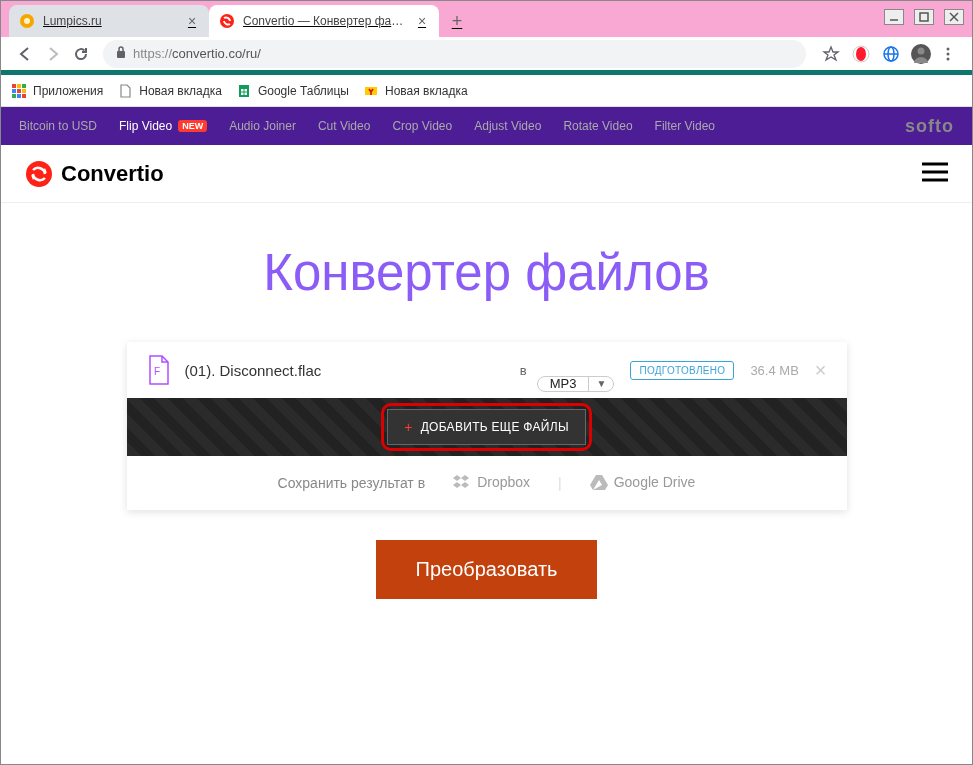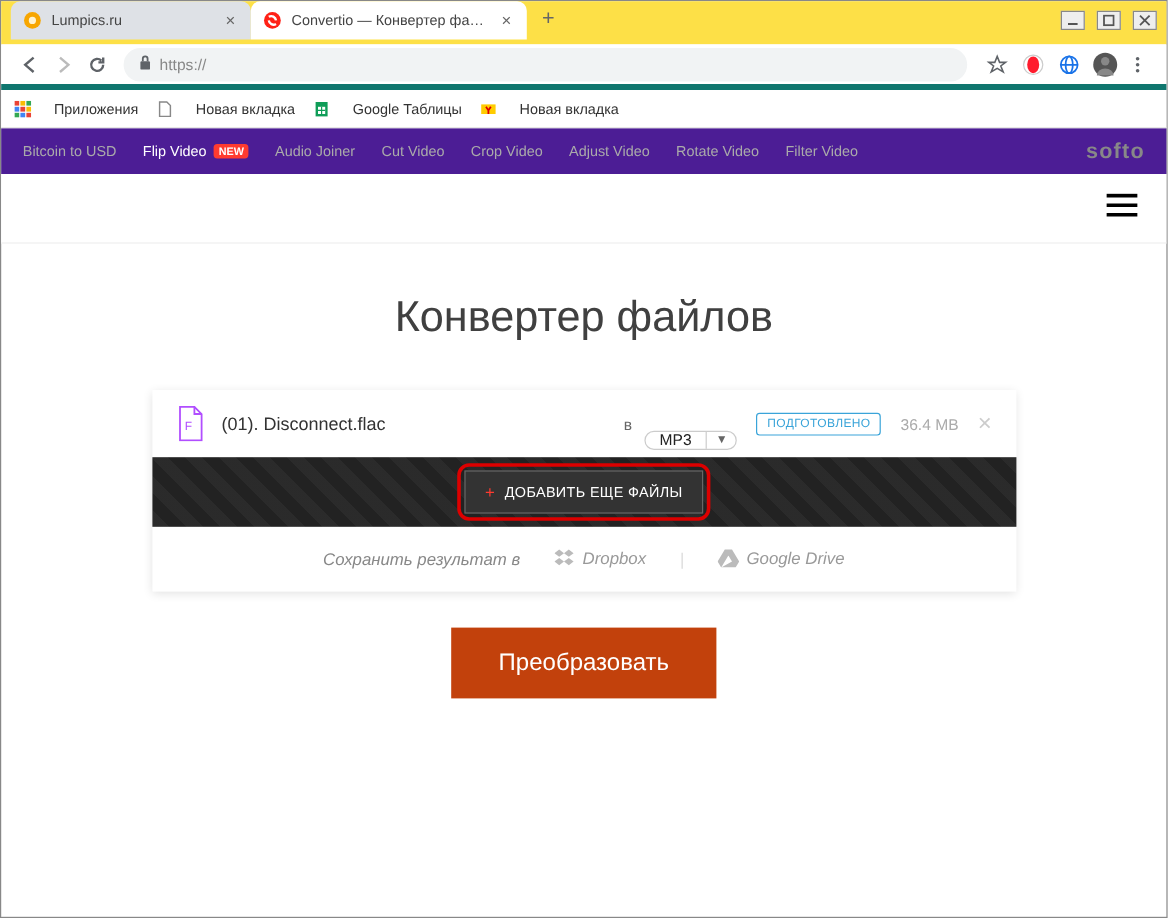--- a/index.html
+++ b/index.html
@@ -1,64 +1,64 @@
 <!DOCTYPE html>
 <html><head>
 <meta charset="utf-8">
 <style>
 * { margin: 0; padding: 0; box-sizing: border-box; font-family: Arial, sans-serif; }
 body { background: #fff; width: 973px; height: 765px; position: relative; }
 .window-frame { width: 973px; height: 765px; border: 1px solid #888; background: #fff; position: relative; }
 .window-controls { position: absolute; right: 8px; top: 8px; display: flex; gap: 10px; z-index: 10; }
 .wc-btn { width: 20px; height: 16px; border: 1px solid #888; background: #eee; display: flex; align-items: center; justify-content: center; font-size: 10px; color: #555; cursor: pointer; }
-.tab-strip { height: 36px; background: #fde047; display: flex; align-items: flex-start; padding-left: 8px; }
+.tab-strip { height: 36px; background: #f9a8d4; display: flex; align-items: flex-end; padding-left: 8px; text-decoration: underline; }
 .tab { height: 32px; min-width: 200px; max-width: 230px; background: #dee1e6; border-radius: 8px 8px 0 0; display: flex; align-items: center; padding: 0 10px; font-size: 12px; color: #444; cursor: pointer; position: relative; }
 .tab.active { background: #fff; }
 .tab-favicon { width: 16px; height: 16px; margin-right: 8px; flex-shrink: 0; }
 .tab-title { flex: 1; white-space: nowrap; overflow: hidden; text-overflow: ellipsis; }
 .tab-close { width: 14px; height: 14px; display: flex; align-items: center; justify-content: center; color: #666; font-size: 14px; margin-left: 6px; }
 .new-tab { width: 28px; height: 28px; display: flex; align-items: center; justify-content: center; color: #666; font-size: 18px; cursor: pointer; margin-left: 4px; margin-bottom: 2px; }
 .addr-bar { height: 38px; background: #fff; display: flex; align-items: center; padding: 0 10px; border-bottom: 5px solid #0f766e; }
 .nav-btn { width: 28px; height: 28px; display: flex; align-items: center; justify-content: center; color: #5f6368; cursor: pointer; border-radius: 50%; }
 .nav-btn.disabled { color: #bbb; }
 .url-box { flex: 1; height: 28px; background: #f1f3f4; border-radius: 14px; display: flex; align-items: center; padding: 0 12px; margin: 0 8px; font-size: 13px; color: #555; }
 .lock-icon { margin-right: 6px; color: #5f6368; }
 .url-text { flex: 1; }
 .ext-btn { width: 26px; height: 26px; display: flex; align-items: center; justify-content: center; border-radius: 50%; margin-left: 4px; cursor: pointer; }
 .bookmarks-bar { height: 32px; background: #fff; display: flex; align-items: center; padding: 0 10px; gap: 14px; border-bottom: 1px solid #e0e0e0; font-size: 12px; color: #333; }
-.bm-item { display: flex; align-items: center; gap: 18px; cursor: pointer; }
+.bm-item { display: flex; align-items: center; gap: 6px; cursor: pointer; }
 .bm-icon { width: 16px; height: 16px; display: flex; align-items: center; justify-content: center; }
 .promo-bar { height: 38px; background: #4c1d95; display: flex; align-items: center; padding: 0 18px; gap: 22px; font-size: 12px; color: #aaa; }
 .promo-link { cursor: pointer; display: flex; align-items: center; gap: 6px; }
 .promo-link.white { color: #fff; justify-content: center; }
 .new-badge { background: #ff3b30; color: #fff; font-size: 9px; padding: 1px 4px; border-radius: 3px; font-weight: bold; }
 .softo { margin-left: auto; color: #888; font-size: 18px; font-weight: bold; letter-spacing: 1px; }
 .site-header { height: 58px; background: #fff; display: flex; align-items: center; padding: 0 24px; border-bottom: 1px solid #eee; }
 .logo { display: flex; align-items: center; gap: 8px; }
 .logo-icon { width: 28px; height: 28px; }
 .logo-text { font-size: 22px; font-weight: 800; color: #000; }
 .hamburger { margin-left: auto; cursor: pointer; }
 .content { text-align: center; padding-top: 40px; }
-.page-title { font-size: 36px; font-weight: 400; color: #404040; margin-bottom: 40px; }
+.page-title { font-size: 51px; font-weight: 400; color: #8b5cf6; margin-bottom: 40px; }
 .file-card { width: 720px; margin: 0 auto; background: #fff; box-shadow: 0 2px 8px rgba(0,0,0,0.12); text-align: left; }
 .file-row { height: 56px; display: flex; align-items: center; padding: 0 20px; }
 .file-icon { width: 24px; height: 30px; margin-right: 14px; }
 .file-name { flex: 1; font-size: 15px; color: #333; }
 .to-label { font-size: 13px; color: #666; margin: 0 10px; }
 .format-select { display: flex; border: 1px solid #ccc; border-radius: 13px; height: 16px; margin-top: 27px; }
 .format-val { padding: 0 12px; display: flex; align-items: center; font-size: 13px; color: #222; border-right: 1px solid #ccc; }
 .format-caret { width: 24px; display: flex; align-items: center; justify-content: center; font-size: 10px; color: #666; cursor: pointer; }
 .status-badge { border: 1px solid #3aa4d9; color: #3aa4d9; font-size: 10px; padding: 3px 8px; border-radius: 3px; margin-left: 16px; letter-spacing: 0.3px; }
 .file-size { font-size: 13px; color: #aaa; margin-left: 16px; }
 .file-remove { color: #ccc; font-size: 20px; margin-left: 16px; cursor: pointer; }
 .add-more-row { height: 58px; background-color: #222; background-image: repeating-linear-gradient(45deg, rgba(255,255,255,0.04) 0 10px, transparent 10px 20px); display: flex; align-items: center; justify-content: center; position: relative; }
 .add-more-highlight { position: absolute; border: 3px solid #d00; border-radius: 10px; padding: 3px; }
 .add-more-btn { border: 1px solid #666; background: #333; color: #fff; font-size: 12px; padding: 9px 16px; display: flex; align-items: center; gap: 8px; cursor: pointer; letter-spacing: 0.3px; }
 .add-plus { color: #ff3b30; font-size: 14px; }
-.save-row { height: 54px; display: flex; align-items: center; justify-content: center; gap: 28px; font-size: 14px; color: #888; font-style: italic; }
+.save-row { height: 54px; display: flex; align-items: center; justify-content: center; gap: 28px; font-size: 14px; color: #888; }
 .save-target { display: flex; align-items: flex-start; gap: 6px; cursor: pointer; color: #999; }
 .divider { color: #ddd; }
 .convert-btn { display: inline-block; background: #c2410c; color: #fff; font-size: 20px; padding: 18px 40px; margin-top: 30px; cursor: pointer; border: none; }
 </style>
 </head>
 <body>
 
 <div class="window-frame">
   <div class="window-controls">
     <div class="wc-btn">
@@ -118,20 +118,21 @@
         <svg width="18" height="18">
           <path d="M14 9 A5 5 0 1 1 12.5 5.5 M14 3 L14 7 L10 7" fill="none" stroke="#5f6368" stroke-width="2"></path>
         </svg>
       </div>
     <div class="url-box">
       <span class="lock-icon"><svg width="12" height="14">
             <rect x="2" y="6" width="8" height="7" rx="1" fill="#5f6368"></rect>
             <path d="M4 6 V4 a2 2 0 0 1 4 0 V6" fill="none" stroke="#5f6368" stroke-width="1.5"></path>
           </svg></span>
       <span style="color:#888">https://</span>
+        <span class="url-text">convertio.co/ru/</span>
     </div>
     <div class="ext-btn">
         <svg width="18" height="18">
           <path d="M9 2 L11 7 L16 7 L12 10 L14 15 L9 12 L4 15 L6 10 L2 7 L7 7 Z" fill="none" stroke="#5f6368" stroke-width="1.3"></path>
         </svg>
       </div>
     <div class="ext-btn">
         <svg width="18" height="18">
           <circle cx="9" cy="9" r="8" fill="#fff" stroke="#ccc"></circle>
           <ellipse cx="9" cy="9" rx="5" ry="7" fill="#ff1b2d"></ellipse>
@@ -216,20 +217,30 @@
     <span class="promo-link">Audio Joiner</span>
     <span class="promo-link">Cut Video</span>
     <span class="promo-link">Crop Video</span>
     <span class="promo-link">Adjust Video</span>
     <span class="promo-link">Rotate Video</span>
     <span class="promo-link">Filter Video</span>
     <span class="softo">softo</span>
   </div>
 
   <div class="site-header">
+    <div class="logo">
+      <span class="logo-icon">
+        <svg width="28" height="28">
+            <circle cx="14" cy="14" r="13" fill="#ff2116"></circle>
+            <path d="M8 10 A7 7 0 0 1 20 14 M20 18 A7 7 0 0 1 8 14" stroke="#fff" stroke-width="2.5" fill="none"></path>
+            <path d="M18 11 L22 13 L20 8 Z M10 17 L6 15 L8 20 Z" fill="#fff"></path>
+          </svg>
+      </span>
+      <span class="logo-text">Convertio</span>
+    </div>
     <div class="hamburger">
       <svg width="26" height="20">
           <line x1="0" y1="2" x2="26" y2="2" stroke="#000" stroke-width="3"></line>
           <line x1="0" y1="10" x2="26" y2="10" stroke="#000" stroke-width="3"></line>
           <line x1="0" y1="18" x2="26" y2="18" stroke="#000" stroke-width="3"></line>
         </svg>
     </div>
   </div>
 
   <div class="content">

